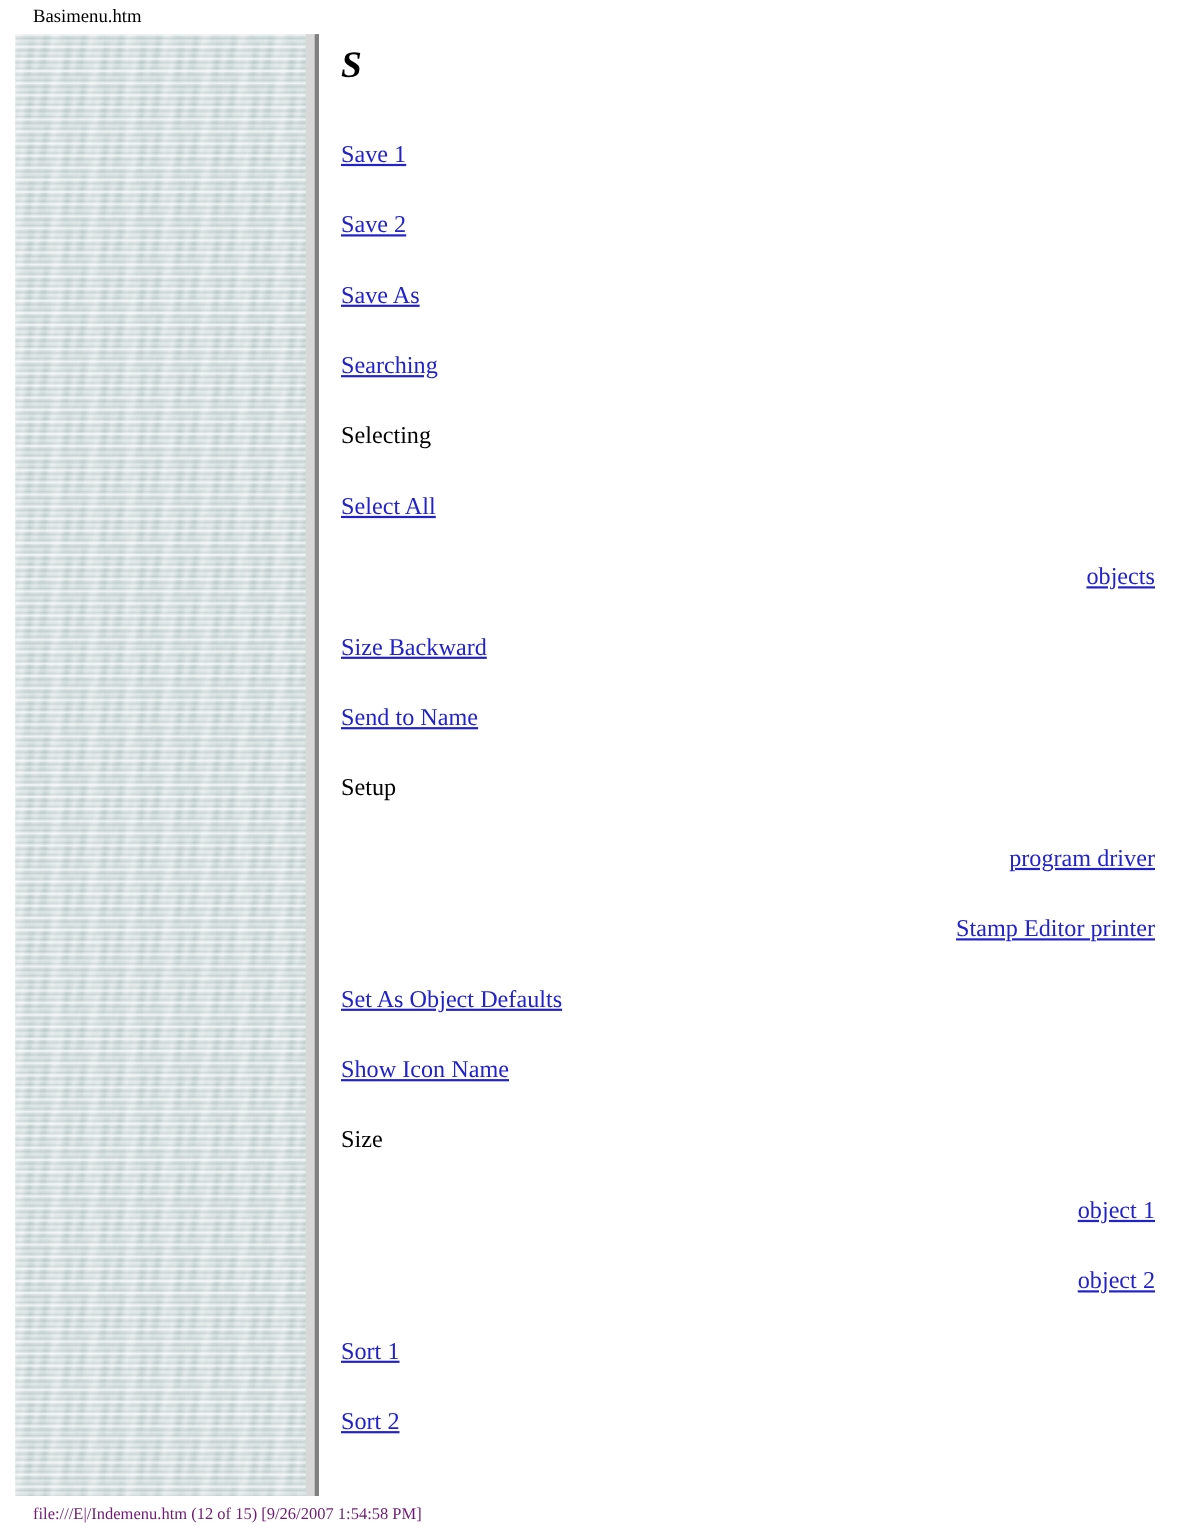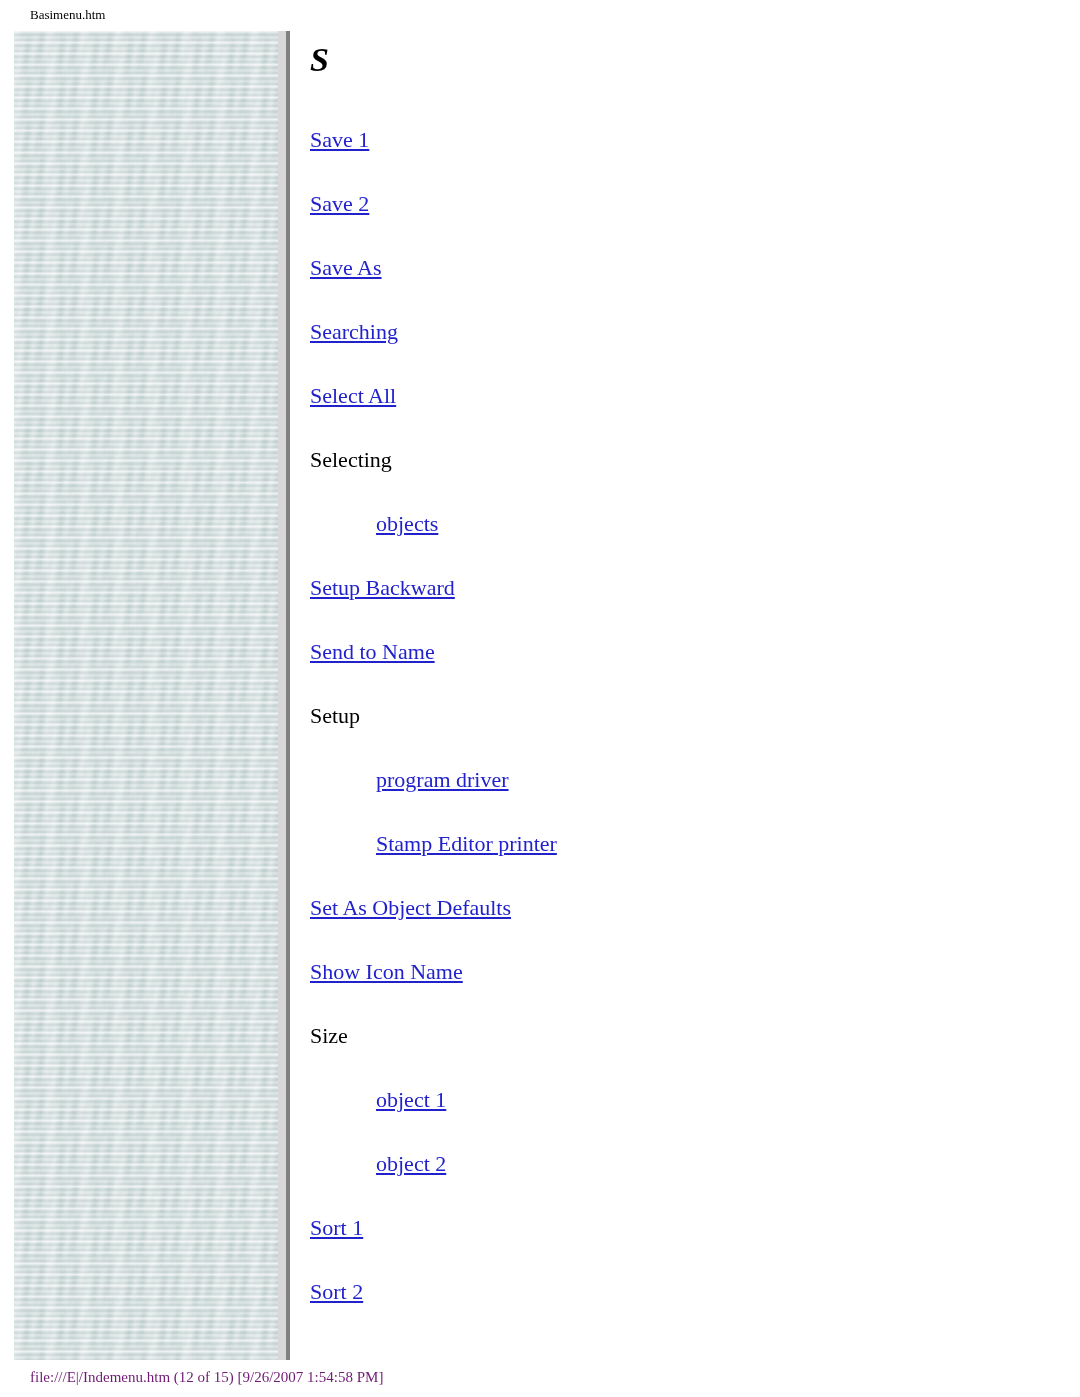--- a/index.html
+++ b/index.html
@@ -15,21 +15,21 @@
     font-family: "Liberation Serif", "DejaVu Serif", serif;
     color: #000000;
     overflow: hidden;
   }
 
   
   .page-header {
     position: absolute;
     left: 30px;
     top: 6px;
-    font-size: 13px;
+    font-size: 17px;
     line-height: 18px;
     color: #000000;
     white-space: nowrap;
   }
   .page-footer {
     position: absolute;
     left: 30px;
     top: 1368px;
     font-size: 15px;
     line-height: 18px;
@@ -115,20 +115,21 @@
     color: #000000;
   }
   .entry {
     height: 64px;
     line-height: 64px;
     font-size: 22px;
     white-space: nowrap;
   }
   .entry.sub {
     padding-left: 66px;
+    text-align: right;
   }
   .entry a {
     color: #2222cc;
     text-decoration: underline;
   }
   .entry .plain {
     color: #000000;
     text-decoration: none;
   }
 </style>
@@ -143,24 +144,24 @@
   <div class="sidebar-edge-dark"></div>
 </div>
 
 <div class="content">
   <h1 class="index-letter">S</h1>
   <div id="entry-list">
       <div class="entry"><a href="#">Save 1</a></div>
       <div class="entry"><a href="#">Save 2</a></div>
       <div class="entry"><a href="#">Save As</a></div>
       <div class="entry"><a href="#">Searching</a></div>
+      <div class="entry"><span class="plain">Selecting</span></div>
       <div class="entry"><a href="#">Select All</a></div>
-      <div class="entry"><span class="plain">Selecting</span></div>
       <div class="entry sub"><a href="#">objects</a></div>
-      <div class="entry"><a href="#">Setup Backward</a></div>
+      <div class="entry"><a href="#">Size Backward</a></div>
       <div class="entry"><a href="#">Send to Name</a></div>
       <div class="entry"><span class="plain">Setup</span></div>
       <div class="entry sub"><a href="#">program driver</a></div>
       <div class="entry sub"><a href="#">Stamp Editor printer</a></div>
       <div class="entry"><a href="#">Set As Object Defaults</a></div>
       <div class="entry"><a href="#">Show Icon Name</a></div>
       <div class="entry"><span class="plain">Size</span></div>
       <div class="entry sub"><a href="#">object 1</a></div>
       <div class="entry sub"><a href="#">object 2</a></div>
       <div class="entry"><a href="#">Sort 1</a></div>

